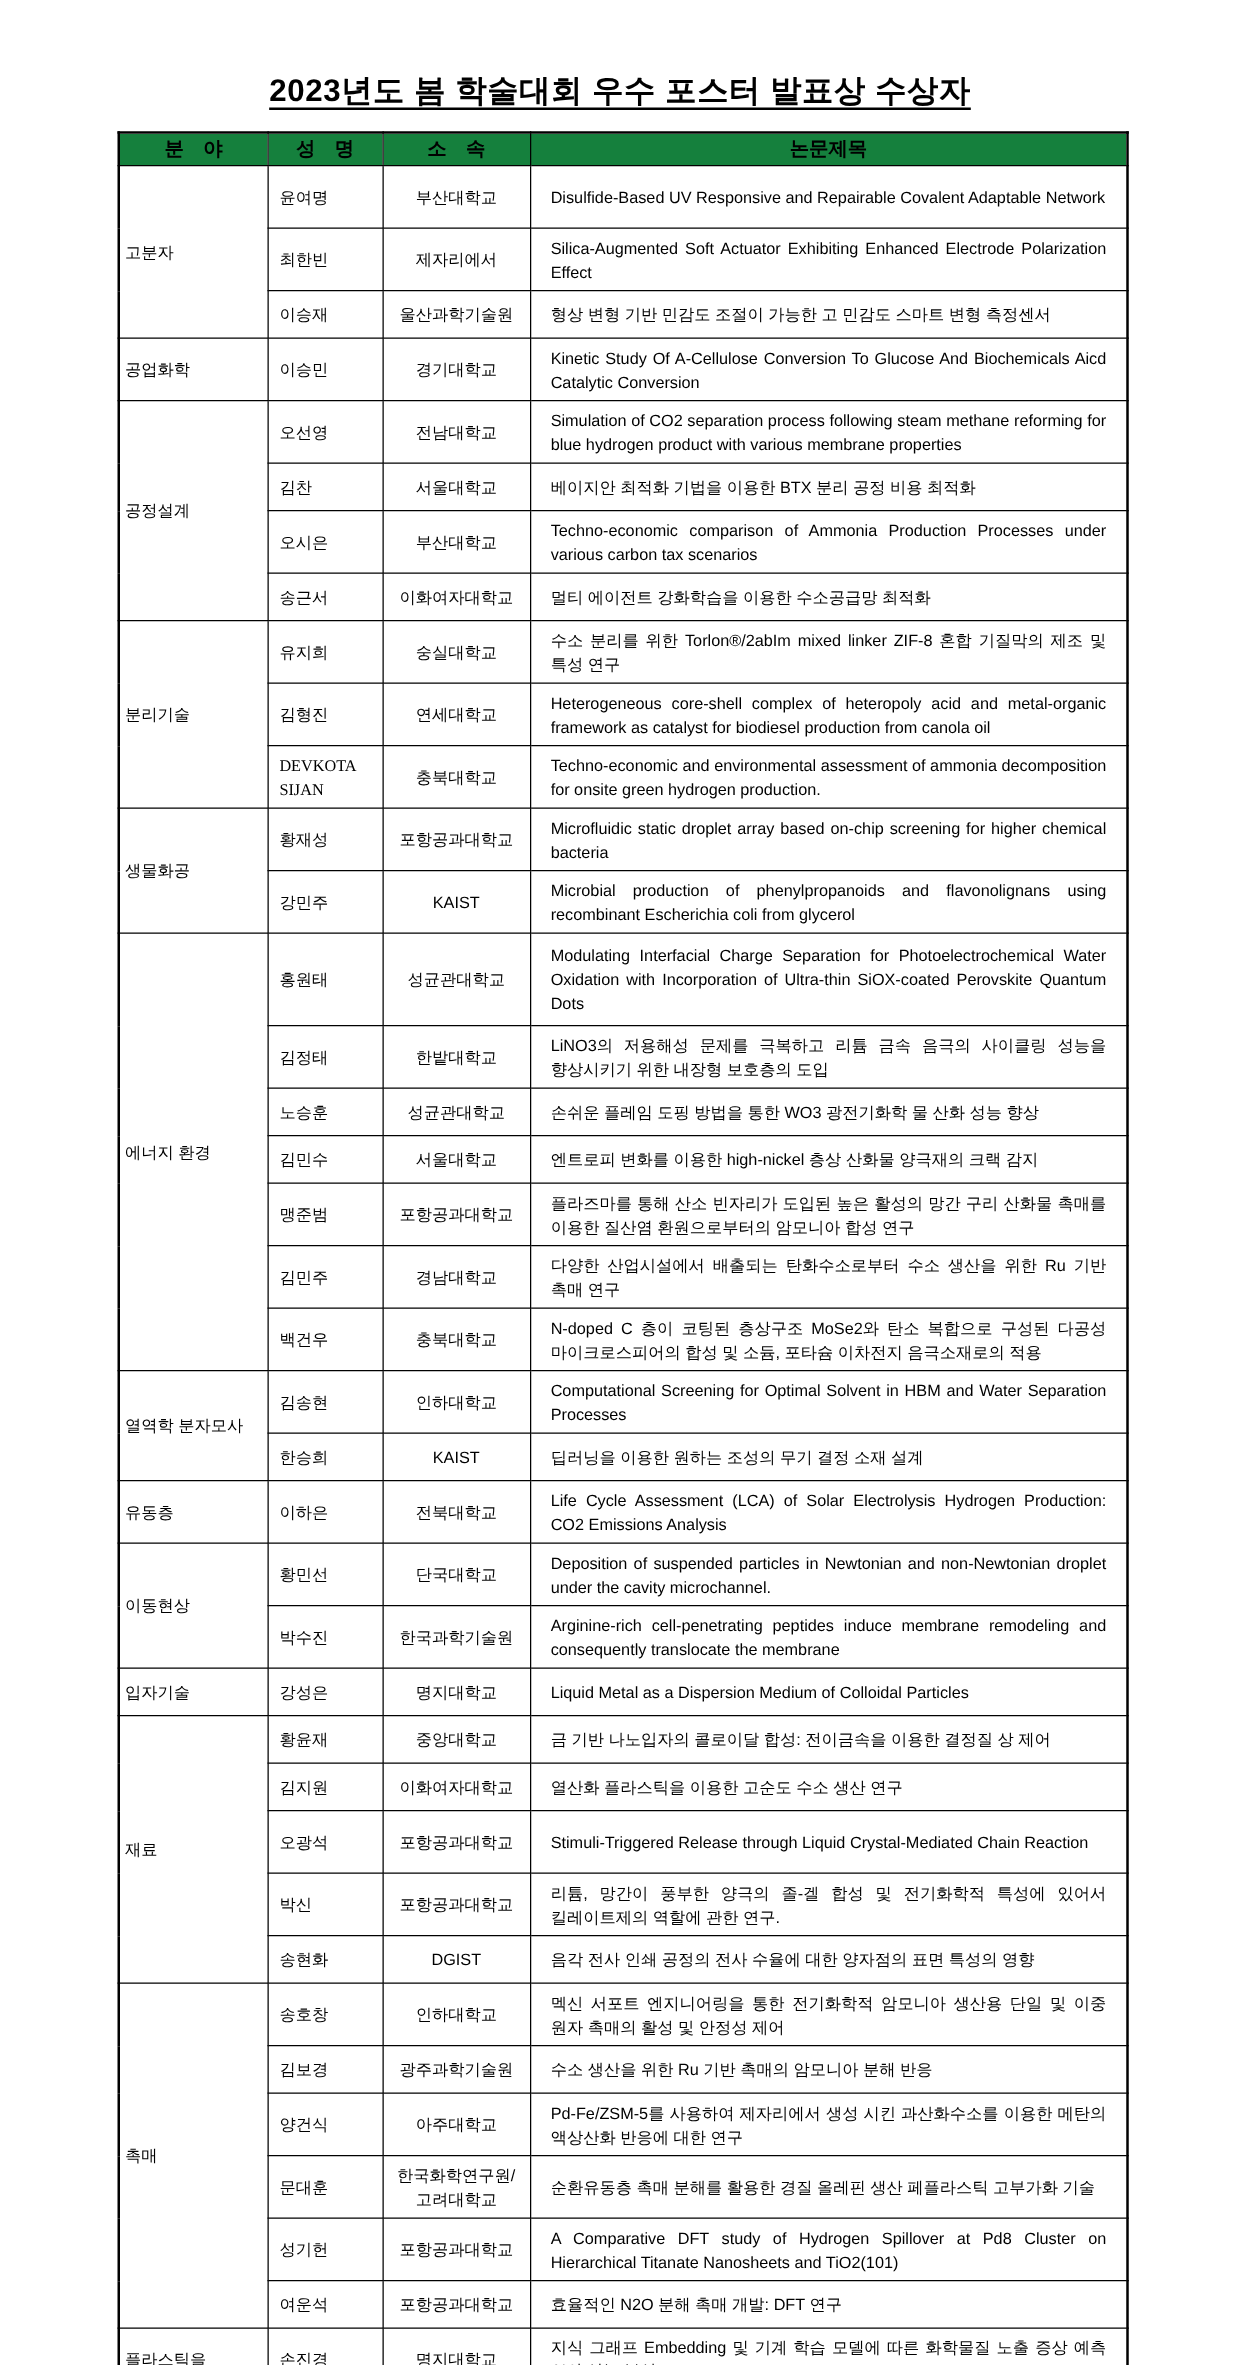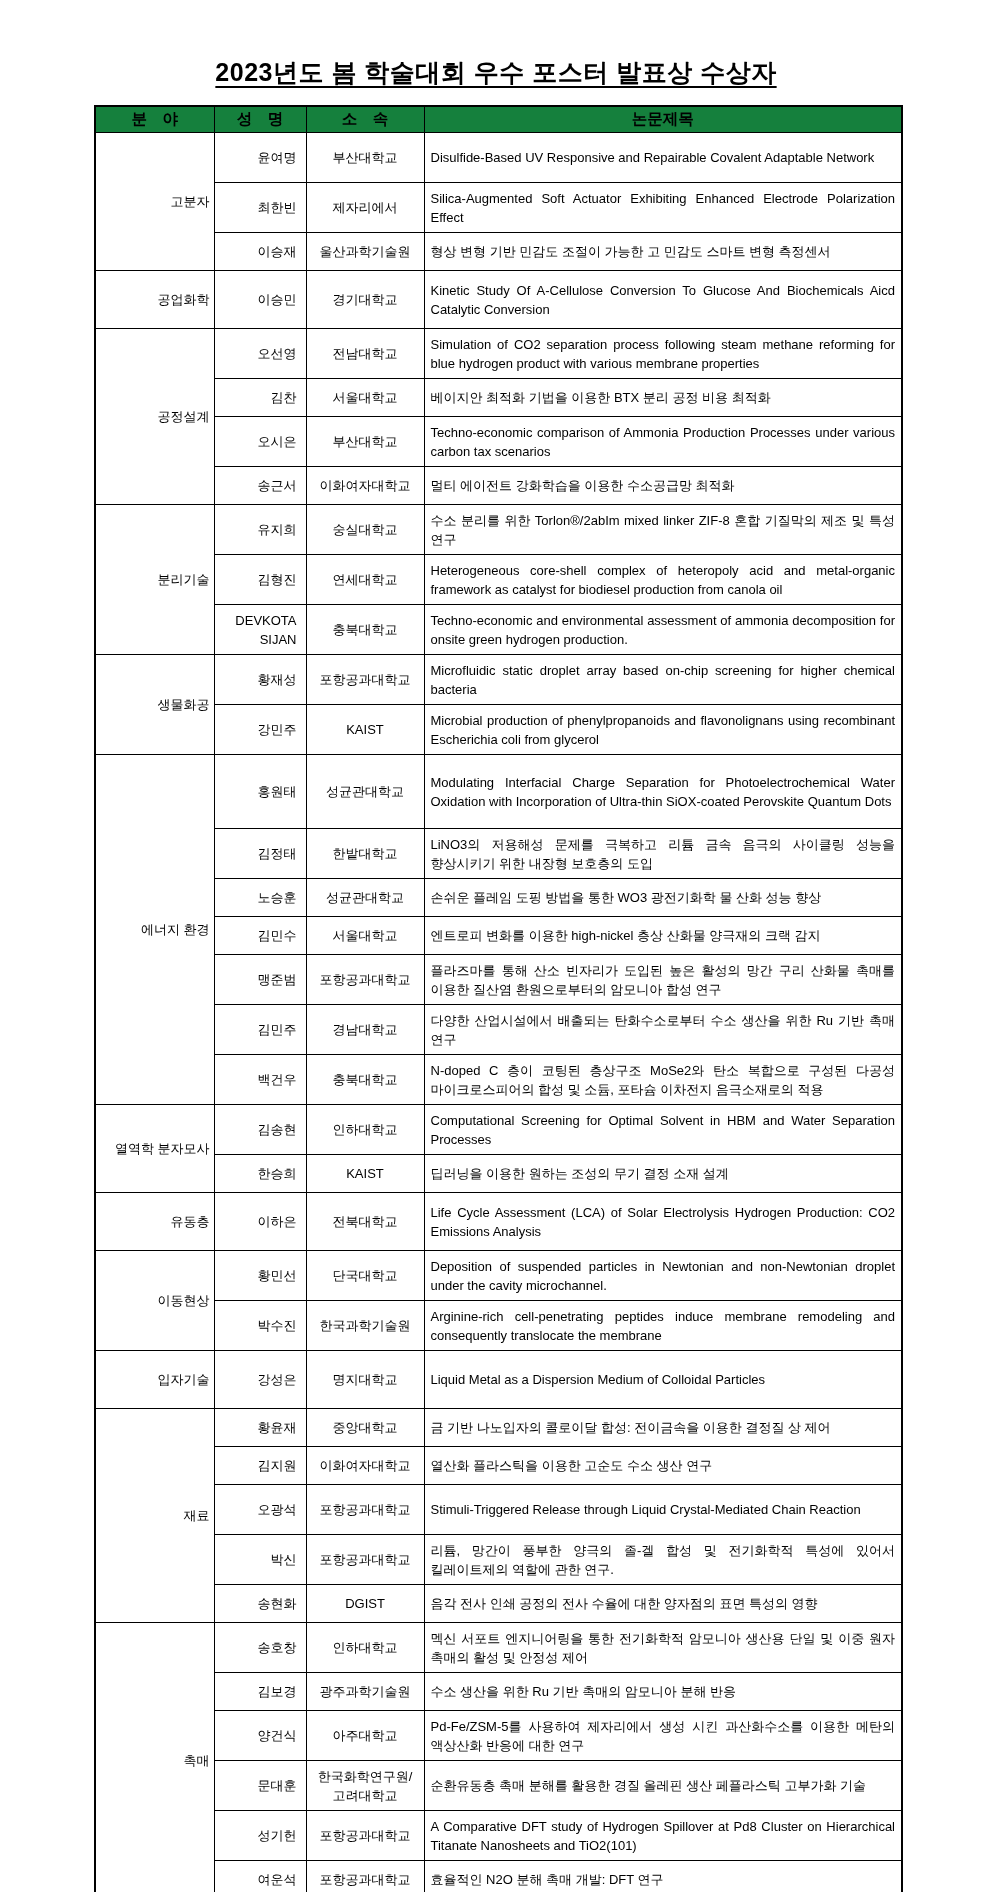--- a/index.html
+++ b/index.html
@@ -50,29 +50,29 @@
   }
   .awards td {
     font-size: 13px;
     line-height: 19px;
     vertical-align: middle;
     padding: 3px 9px;
     background: #fff;
     word-break: keep-all;
   }
   td.c-field {
-    text-align: right;
-    padding: 19px 4px;
-  }
-  td.c-name { text-align: right; }
+    text-align: left;
+    padding: 3px 4px;
+  }
+  td.c-name { text-align: left; font-family: Liberation Serif, serif; }
   td.c-affil { text-align: center; padding: 3px 7px; }
   td.c-paper {
     text-align: justify;
     text-justify: inter-word;
-    padding: 3px 6px;
+    padding: 3px 16px;
   }
   tr.h1 { height: 38px; }
   tr.h2 { height: 50px; }
   tr.h3 { height: 74px; }
 </style>
 </head>
 <body>
 
 <div class="page">
 

